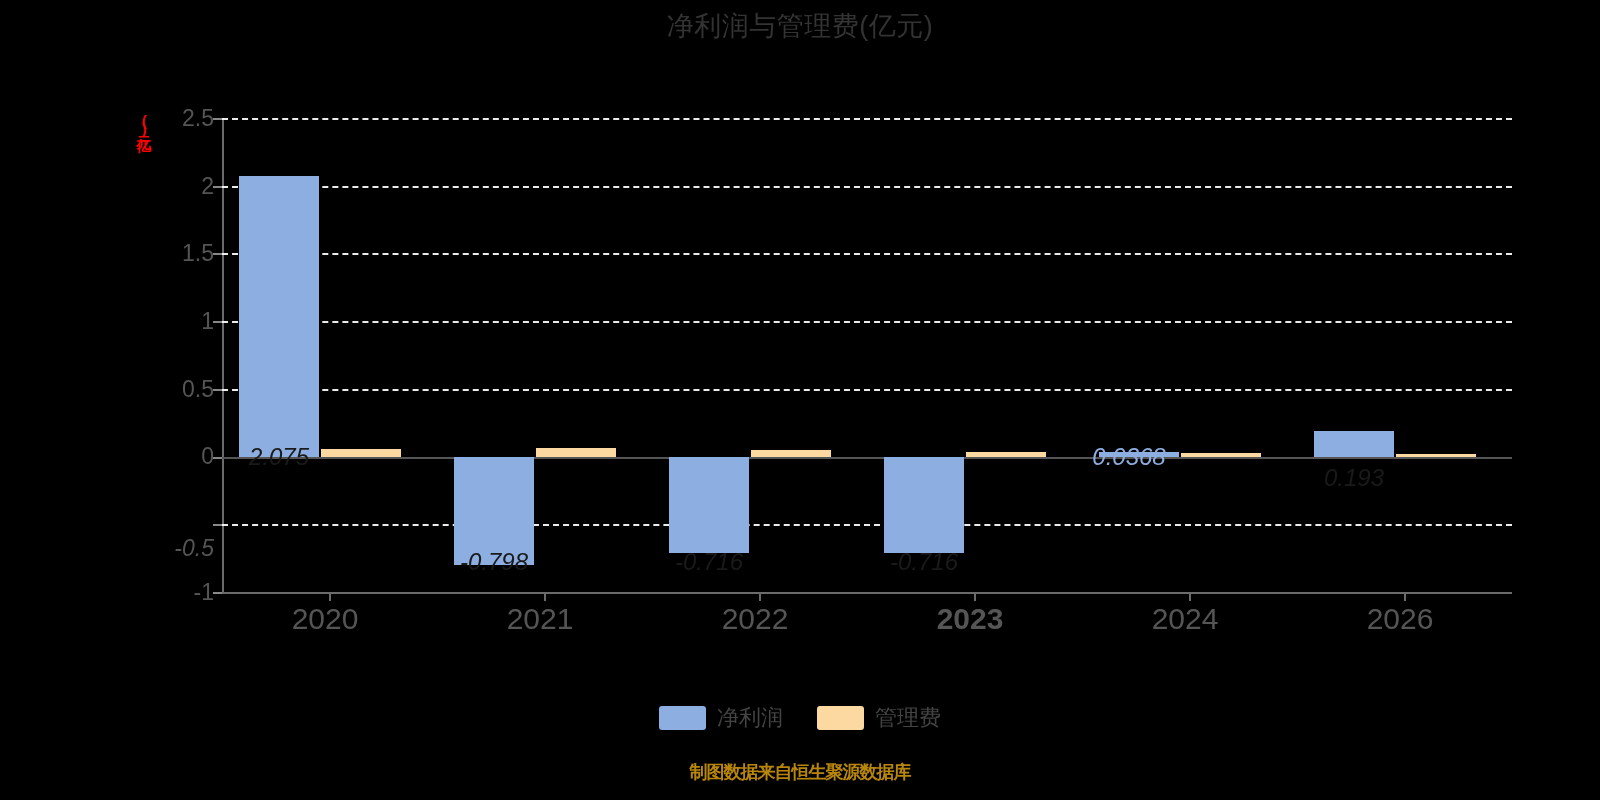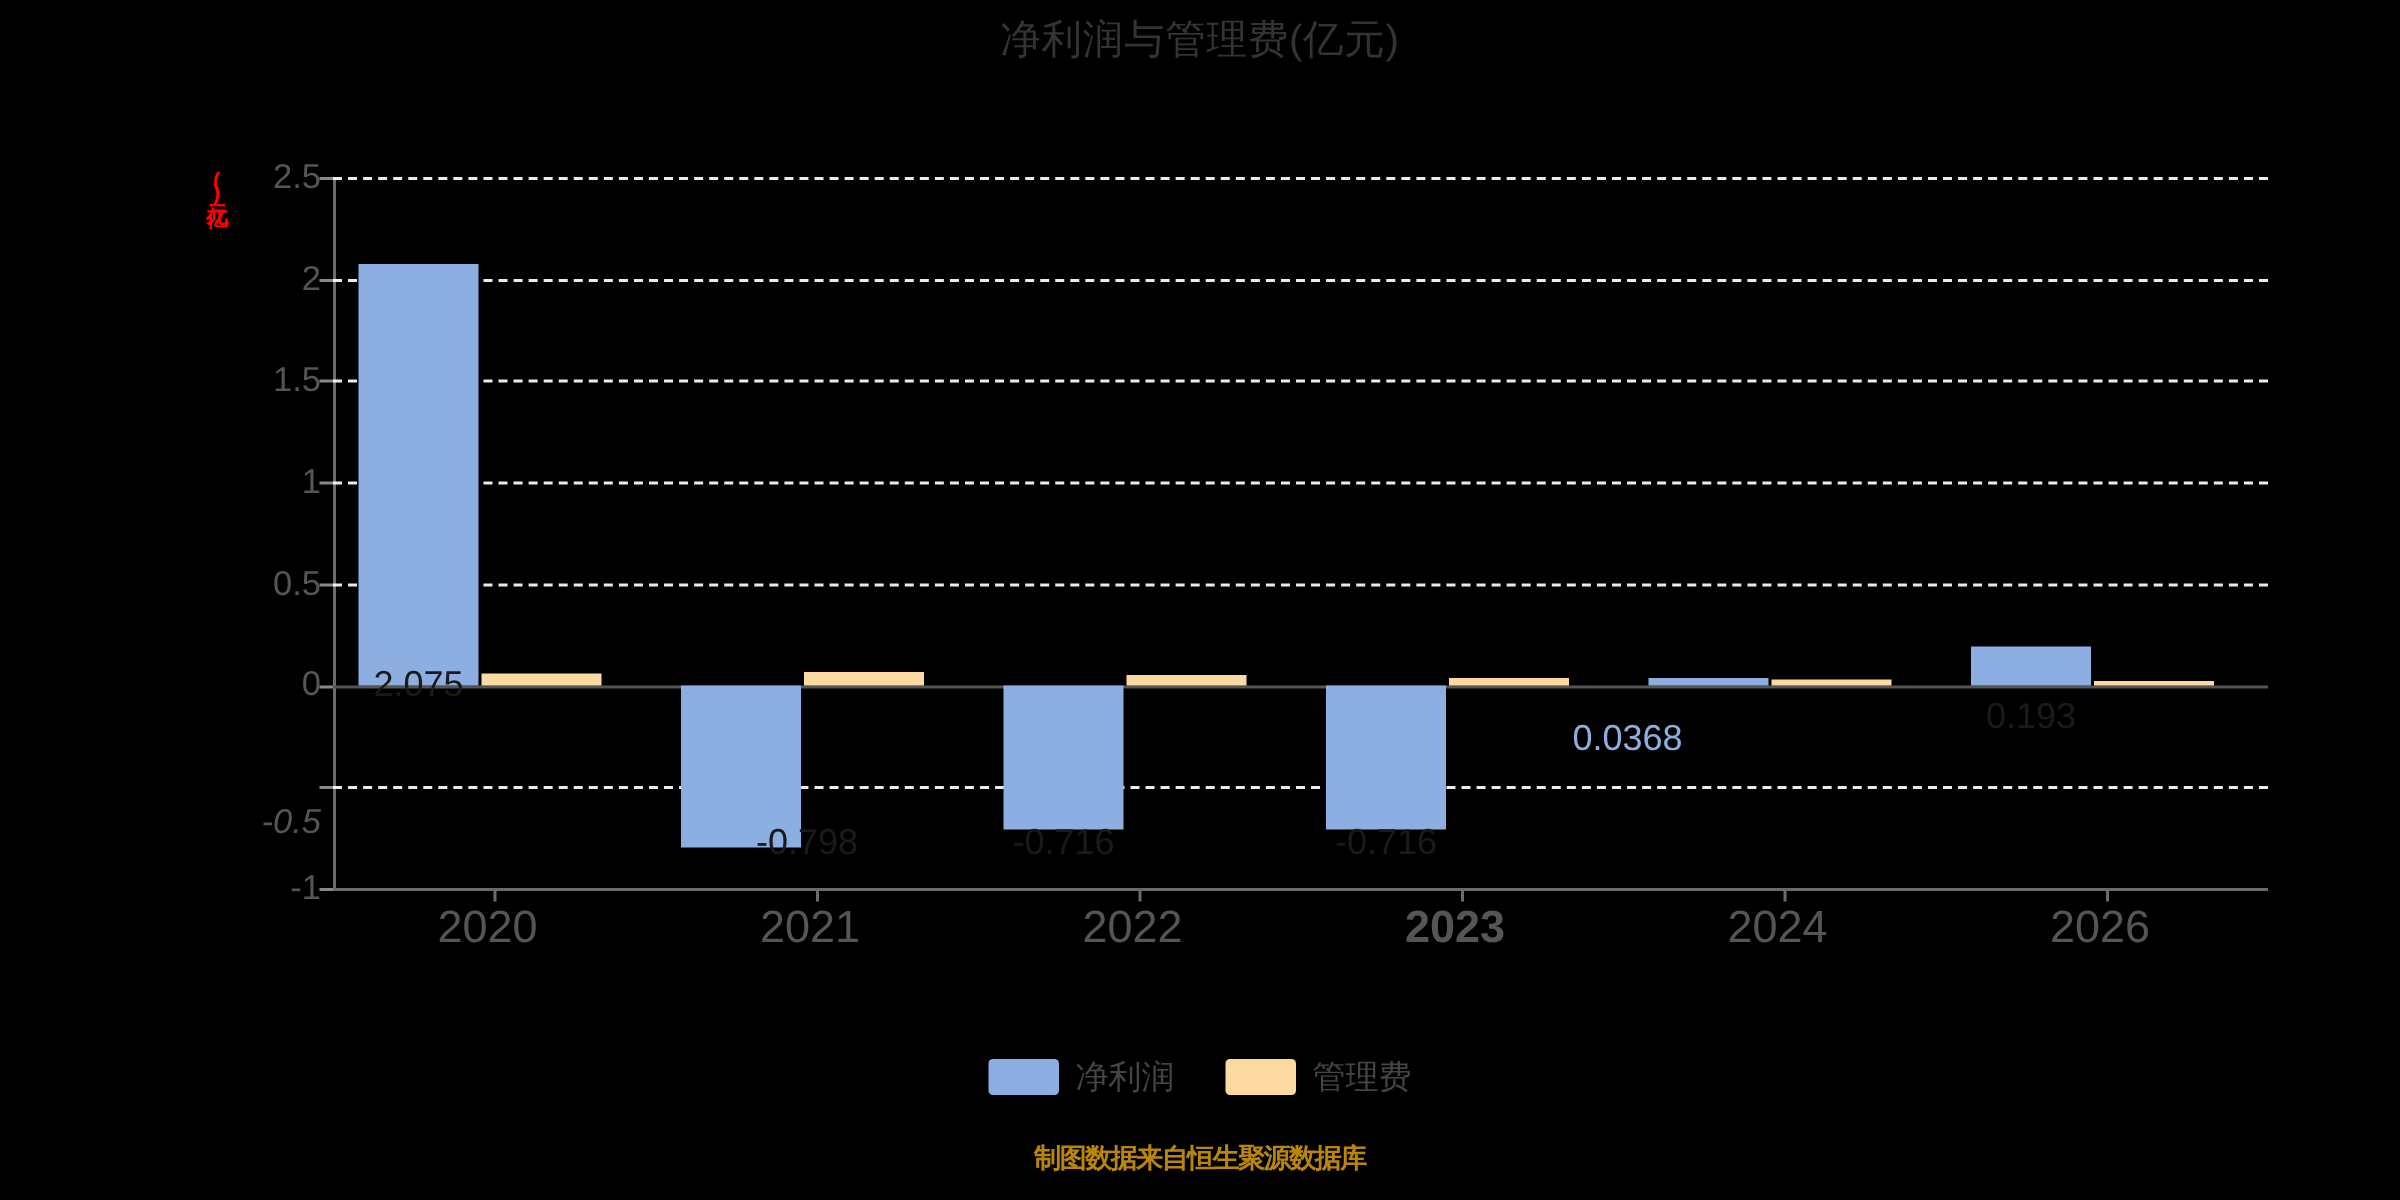--- a/index.html
+++ b/index.html
@@ -28,20 +28,21 @@
     letter-spacing: 0.5px;
   }
 
   
   #plot-area {
     position: absolute;
     left: 222px;
     top: 118px;
     width: 1290px;
     height: 474px;
+    font-style: italic;
   }
 
   .gridline {
     position: absolute;
     left: 0;
     width: 100%;
     height: 0;
     border-top: 2px dashed #ffffff;
     opacity: 0.92;
   }
@@ -212,33 +213,33 @@
   <div class="tick-mark" style="top:270.9px;"></div>
   <div class="tick-mark" style="top:338.6px;"></div>
   <div class="tick-mark" style="top:406.3px;"></div>
   <div class="tick-mark" style="top:474px;"></div>
 
   <div class="bar bar-profit" style="left:17px; top:58px; width:80px; height:280.6px;"></div>
   <div class="bar-label" style="left:57px; top:325px;">2.075</div>
   <div class="bar bar-admin" style="left:99px; top:331.2px; width:80px; height:7.4px;"></div>
 
   <div class="bar bar-profit" style="left:232px; top:338.6px; width:80px; height:108px;"></div>
-  <div class="bar-label" style="left:272px; top:430px;margin-left:44px;">-0.798</div>
+  <div class="bar-label" style="left:272px; top:430px;">-0.798</div>
   <div class="bar bar-admin" style="left:314px; top:330.2px; width:80px; height:8.4px;"></div>
 
   <div class="bar bar-profit" style="left:447px; top:338.6px; width:80px; height:96.9px;"></div>
   <div class="bar-label" style="left:487px; top:430px;">-0.716</div>
   <div class="bar bar-admin" style="left:529px; top:332.4px; width:80px; height:6.2px;"></div>
 
   <div class="bar bar-profit" style="left:662px; top:338.6px; width:80px; height:96.9px;"></div>
   <div class="bar-label" style="left:702px; top:430px;">-0.716</div>
   <div class="bar bar-admin" style="left:744px; top:333.9px; width:80px; height:4.7px;"></div>
 
   <div class="bar bar-profit" style="left:877px; top:333.6px; width:80px; height:5px;"></div>
-  <div class="bar-label clipped" style="left:863px; top:325px;margin-top:36px;">0.0368</div>
+  <div class="bar-label clipped" style="left:907px; top:325px;">0.0368</div>
   <div class="bar bar-admin" style="left:959px; top:334.8px; width:80px; height:3.8px;"></div>
 
   <div class="bar bar-profit" style="left:1092px; top:312.5px; width:80px; height:26.1px;"></div>
   <div class="bar-label" style="left:1132px; top:310px;margin-top:36px;">0.193</div>
   <div class="bar bar-admin" style="left:1174px; top:336.2px; width:80px; height:2.4px;"></div>
 </div>
 
 <div id="x-axis-line"></div>
 
 <div class="x-tick-mark" style="left:329px;"></div>

